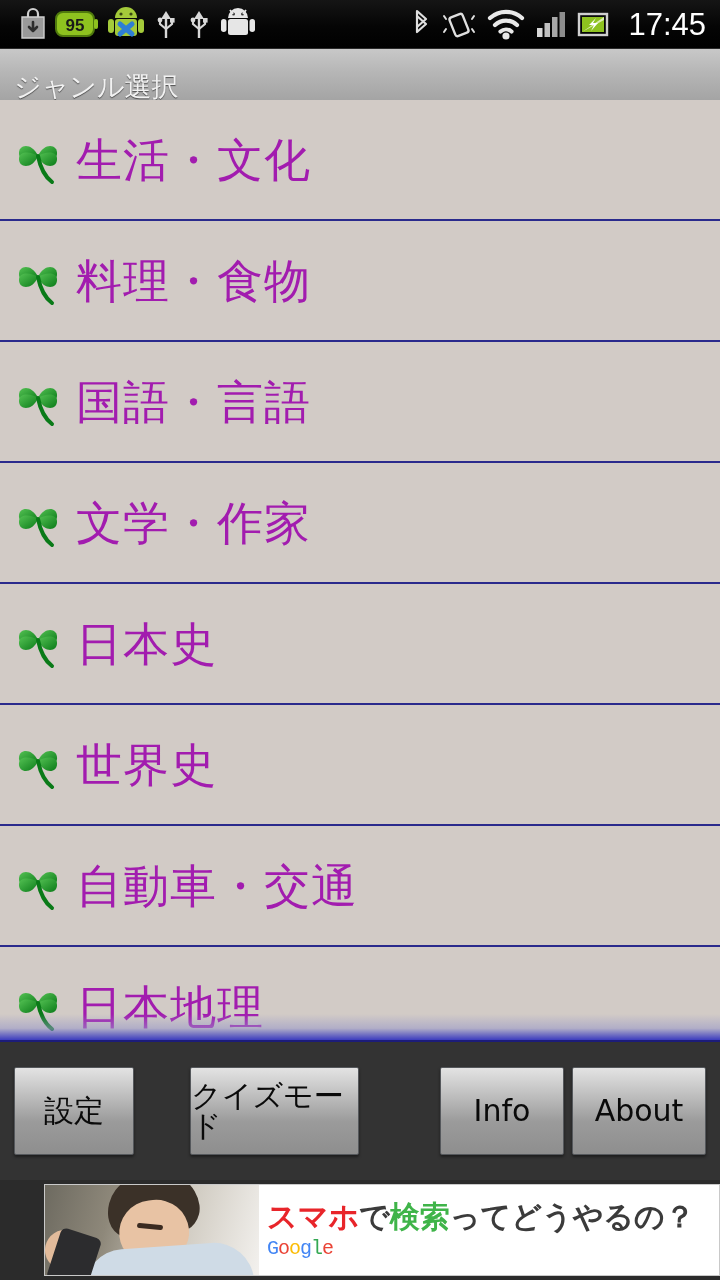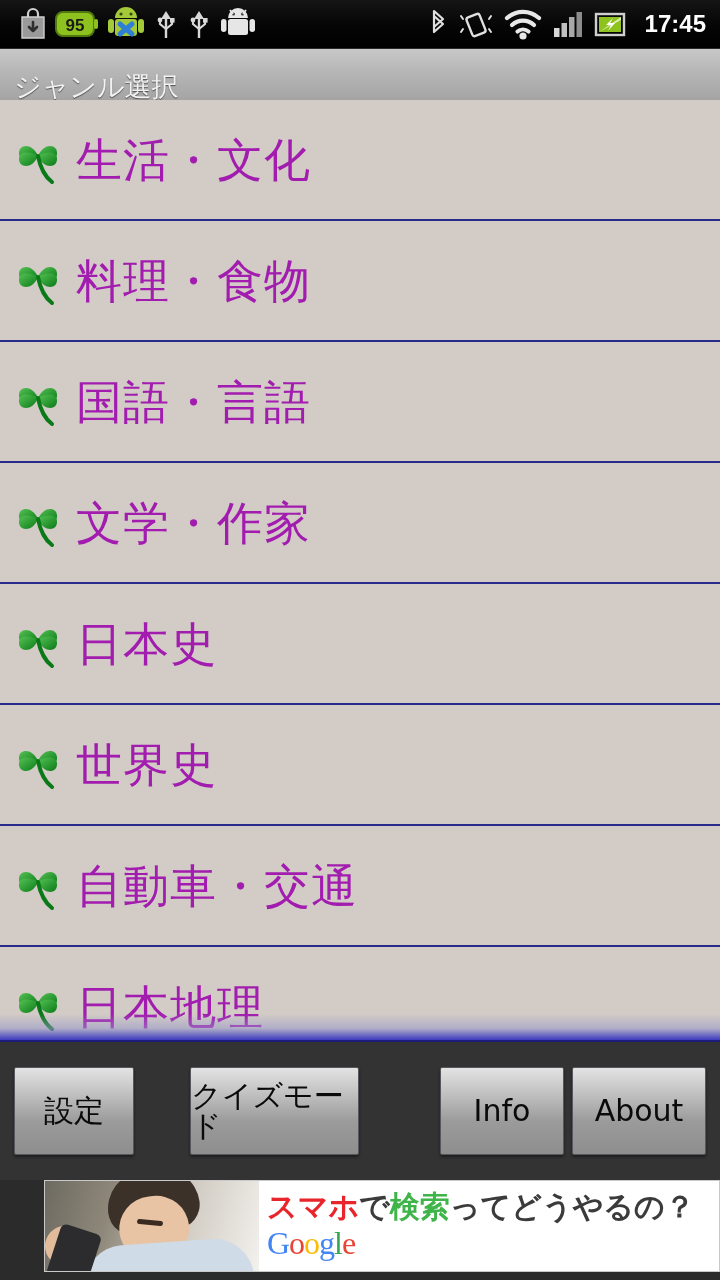--- a/index.html
+++ b/index.html
@@ -15,21 +15,21 @@
   .statusbar {
     position: absolute; top: 0; left: 0; width: 720px; height: 48px;
     background: linear-gradient(to bottom, #151515 0%, #050505 55%, #000 100%);
     display: flex; align-items: center;
   }
   .sb-left { display: flex; align-items: center; gap: 7px; padding-left: 18px; }
   .sb-spacer { flex: 1; }
   .sb-right { display: flex; align-items: center; gap: 11px; padding-right: 14px; }
   .sb-icon { display: block; }
   .sb-clock {
-    color: #fff; font-size: 24px; font-weight: bold; letter-spacing: 0px;
+    color: #fff; font-size: 31px; font-weight: normal; letter-spacing: 0px;
     font-family: "Liberation Sans", sans-serif; padding-left: 6px; line-height: 1;
   }
 
   
   .titlebar {
     position: absolute; top: 48px; left: 0; width: 720px; height: 52px;
     background: linear-gradient(to bottom, #c8c8c8 0%, #b6b6b6 45%, #a4a4a4 100%);
     border-top: 1px solid #2a2a2a;
     display: flex; align-items: flex-end;
   }
@@ -82,21 +82,21 @@
     line-height: 1;
   }
   #btn-settings  { position: absolute; left: 14px;  width: 120px; }
   #btn-quizmode  { position: absolute; left: 190px; width: 169px; }
   #btn-info      { position: absolute; left: 440px; width: 124px; }
   #btn-about     { position: absolute; left: 572px; width: 134px; }
 
   
   .adbar {
     position: absolute; top: 1180px; left: 0; width: 720px; height: 100px;
-    background: #2b2b2b; display: flex; align-items: flex-start; justify-content: center; padding-left: 44px;
+    background: #2b2b2b; display: flex; align-items: center; justify-content: center; padding-left: 44px;
   }
   .ad {
     position: relative; width: 692px; height: 92px; background: #ffffff;
     border: 1px solid #c9c9c9; overflow: hidden; display: flex; align-items: center;
   }
   .ad-photo {
     position: relative; width: 214px; height: 92px; flex: 0 0 auto; overflow: hidden;
     background: linear-gradient(105deg, #6d6a60 0%, #8e887a 30%, #cfcac0 62%, #f3f1ee 100%);
   }
   .ad-photo .hair {
@@ -129,21 +129,21 @@
     font-family: "DejaVu Sans", "Liberation Sans", sans-serif;
   }
   .ad-line2 {
     font-size: 25px; white-space: nowrap; margin-top: 5px; line-height: 1.05;
     display: flex; align-items: baseline; gap: 14px;
     font-family: "DejaVu Sans", "Liberation Sans", sans-serif;
   }
   .ad-red   { color: #e8252a; }
   .ad-green { color: #3fb449; }
   .ad-dark  { color: #3b3b3b; }
-  .goog { font-family: Liberation Serif, serif; font-size: 32px; letter-spacing: -1px; }
+  .goog { font-family: Liberation Mono, monospace; font-size: 20px; letter-spacing: -1px; }
   .g1 { color: #4285f4; } .g2 { color: #ea4335; } .g3 { color: #fbbc05; }
   .g4 { color: #4285f4; } .g5 { color: #34a853; } .g6 { color: #ea4335; }
 </style>
 </head>
 <body>
 
 <div id="screen">
 
   <div class="statusbar">
     <div class="sb-left">

